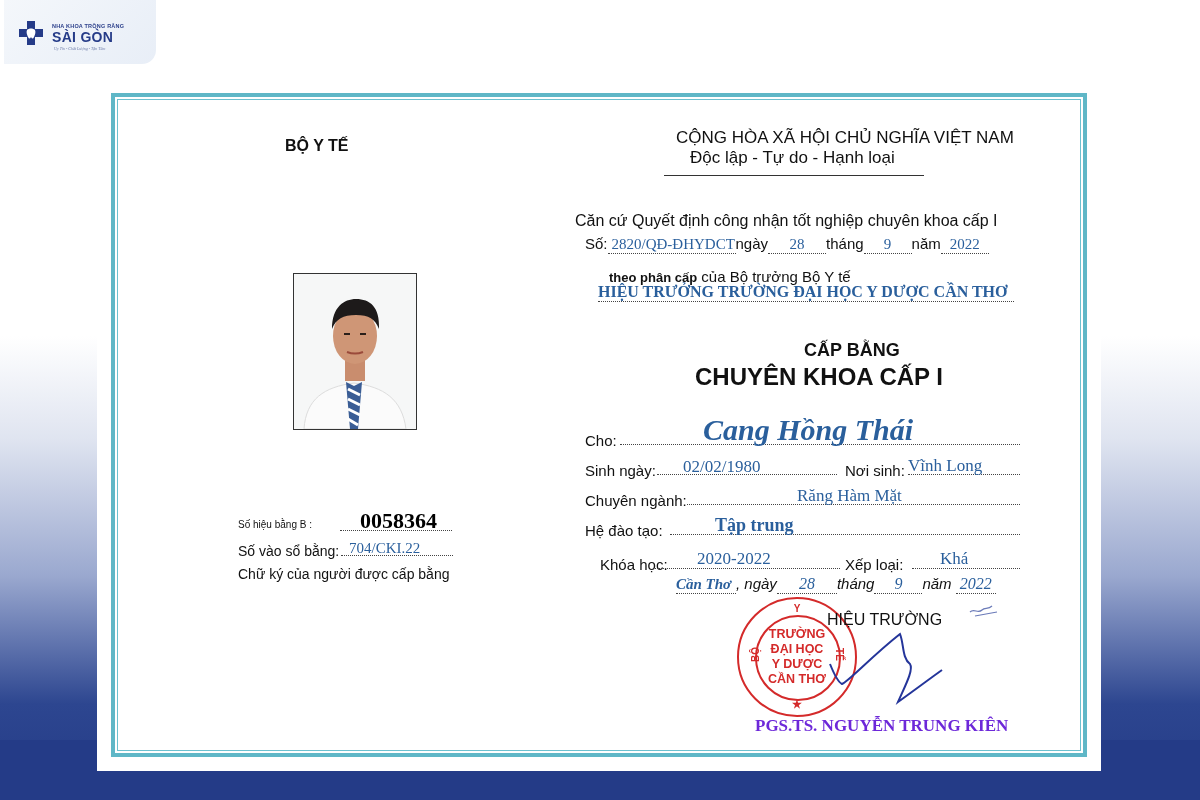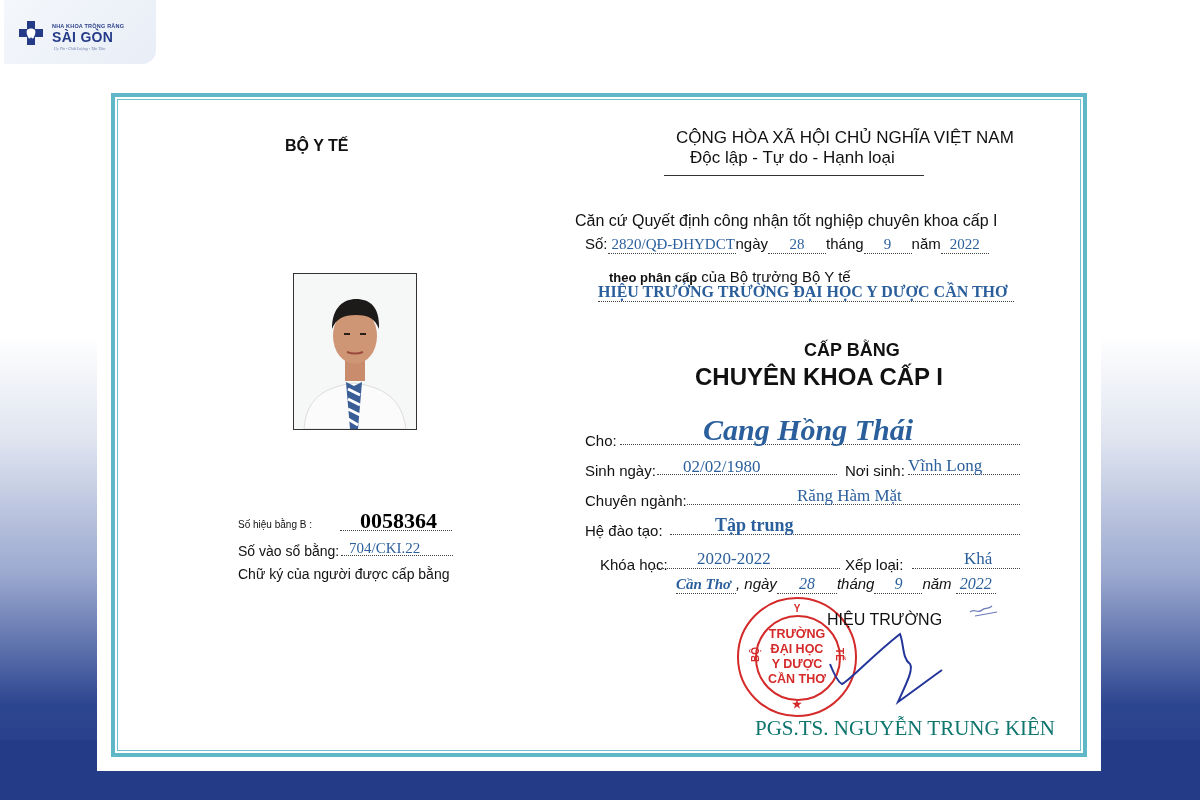--- a/index.html
+++ b/index.html
@@ -136,21 +136,21 @@
 
 <div class="t" style="left:585px;top:522px;font-size:15px;">Hệ đào tạo:</div>
 <div class="t" style="left:670px;top:518px;"><span class="dots" style="width:350px;height:16px;"></span></div>
 <div class="t serif-blue" style="left:715px;top:515px;font-size:18px;font-weight:bold;">Tập trung</div>
 
 <div class="t" style="left:585px;top:556px;font-size:15px;margin-left:15px;">Khóa học:</div>
 <div class="t" style="left:655px;top:552px;"><span class="dots" style="width:185px;height:16px;"></span></div>
 <div class="t serif-blue" style="left:697px;top:549px;font-size:17px;">2020-2022</div>
 <div class="t" style="left:845px;top:556px;font-size:15px;">Xếp loại:</div>
 <div class="t" style="left:912px;top:552px;"><span class="dots" style="width:108px;height:16px;"></span></div>
-<div class="t serif-blue" style="left:940px;top:549px;font-size:17px;margin-left:24px;">Khá</div>
+<div class="t serif-blue" style="left:940px;top:549px;font-size:17px;">Khá</div>
 
 <div class="t" style="left:676px;top:575px;font-size:15px;font-style:italic;">
   <span class="dots" style="width:60px;"><span class="serif-blue" style="font-size:15px;font-weight:bold;">Cần Thơ</span></span><span>, ngày</span><span class="dots" style="width:60px;text-align:center;"><span class="serif-blue" style="font-size:16px;">28</span></span><span>tháng</span><span class="dots" style="width:48px;text-align:center;"><span class="serif-blue" style="font-size:16px;">9</span></span><span>năm</span>&nbsp;<span class="dots" style="width:40px;text-align:center;"><span class="serif-blue" style="font-size:16px;">2022</span></span>
 </div>
 
 <div class="stamp">
   <div class="stamp-text" style="top:2px;font-size:10px;">Y</div>
   <div class="stamp-text" style="top:48px;left:-42px;font-size:10px;transform:rotate(-90deg);">BỘ</div>
   <div class="stamp-text" style="top:48px;left:42px;font-size:10px;transform:rotate(90deg);">TẾ</div>
   <div class="stamp-inner"></div>
@@ -161,13 +161,13 @@
   <div class="stamp-text" style="top:98px;font-size:11px;">★</div>
 </div>
 
 <div class="t" style="left:827px;top:611px;font-size:16px;">HIỆU TRƯỜNG</div>
 
 <svg class="t" style="left:820px;top:600px;" width="200" height="110" viewBox="0 0 200 110">
   <path d="M150 12c4-4 8 2 12-2c3-3 6 0 10-4M155 16l22-4" stroke="#6a7ab8" stroke-width="1.2" fill="none"></path>
   <path d="M10 64c4 10 8 18 12 20c6-2 30-28 58-50c4 10 2 24 10 30c4 6 -6 24 -12 38c14-10 30-22 44-32" stroke="#24359a" stroke-width="2" fill="none"></path>
 </svg>
 
-<div class="t" style="left:755px;top:716px;font-size:21px;font-weight:normal;font-family:'Liberation Serif',serif;color:#0f766e;">PGS.TS. NGUYỄN TRUNG KIÊN</div>
+<div class="t" style="left:755px;top:716px;font-size:17px;font-weight:bold;font-family:'Liberation Serif',serif;color:#6d28d9;">PGS.TS. NGUYỄN TRUNG KIÊN</div>
 
 </body></html>

